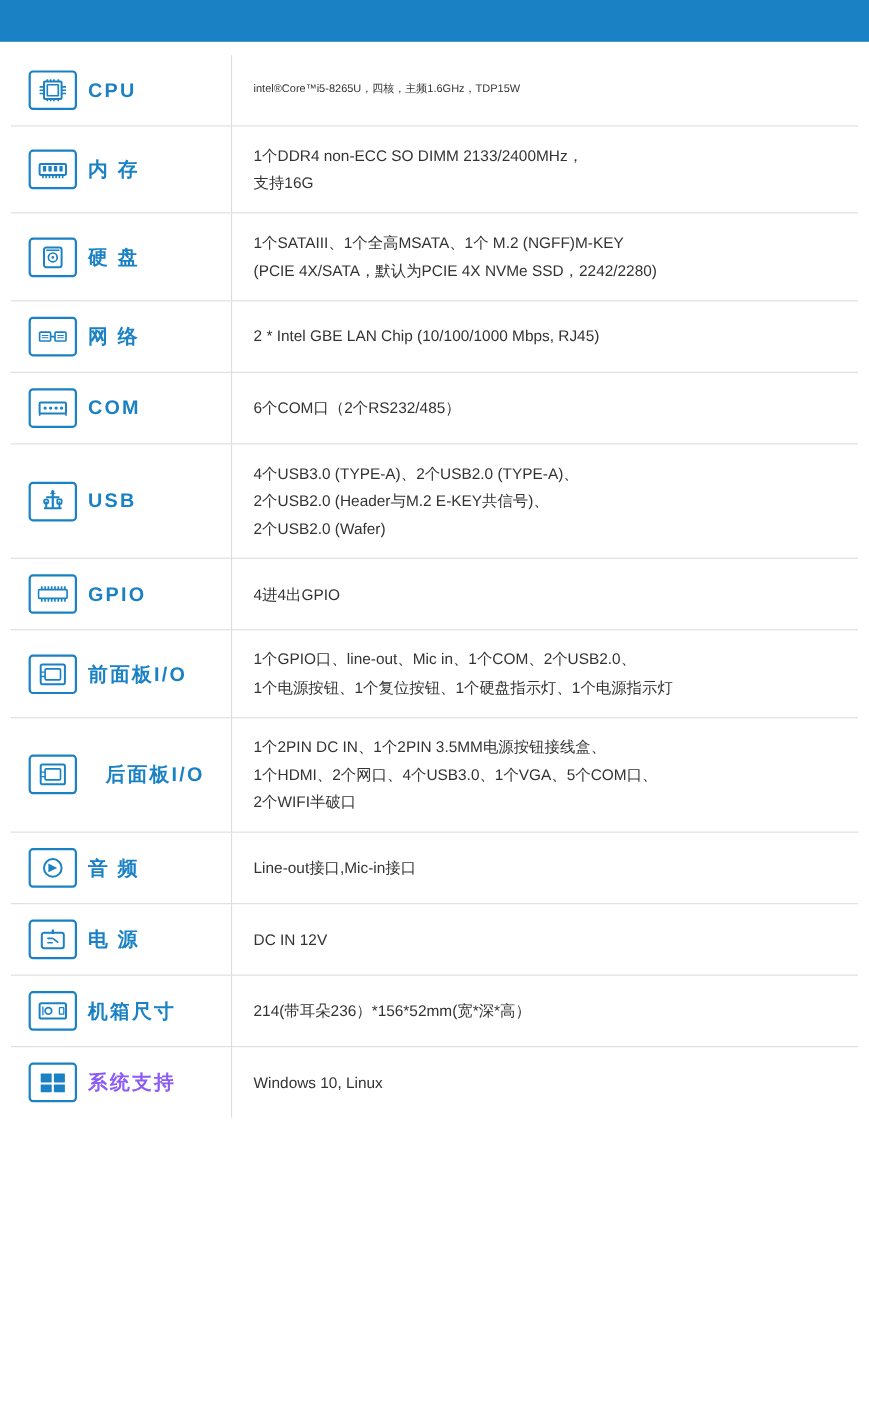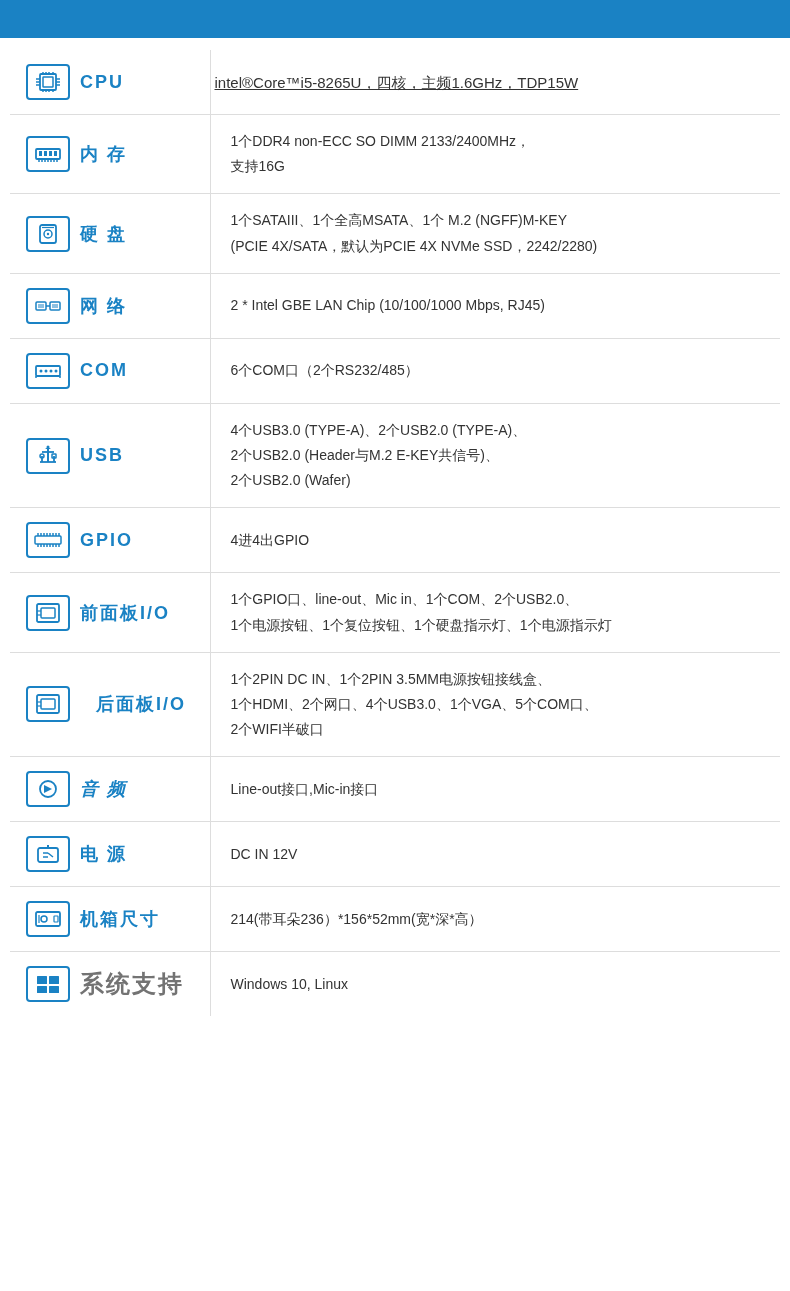--- a/index.html
+++ b/index.html
@@ -109,21 +109,21 @@
         <line x1="2" y1="12" x2="6" y2="12" stroke="#1a82c4" stroke-width="1.5"></line>
         <line x1="2" y1="15" x2="6" y2="15" stroke="#1a82c4" stroke-width="1.5"></line>
         <line x1="22" y1="9" x2="26" y2="9" stroke="#1a82c4" stroke-width="1.5"></line>
         <line x1="22" y1="12" x2="26" y2="12" stroke="#1a82c4" stroke-width="1.5"></line>
         <line x1="22" y1="15" x2="26" y2="15" stroke="#1a82c4" stroke-width="1.5"></line>
       </svg>
               </span>
               <span class="label-text" style="font-size: 18px; font-weight: bold; color: rgb(26, 130, 196); letter-spacing: 2px; white-space: nowrap;">CPU</span>
             </div>
           </td>
-          <td style="padding: 14px 16px 14px 4px; vertical-align: middle; line-height: 1.8; font-size: 15px; color: rgb(51, 51, 51); text-decoration: underline;">intel®Core™i5-8265U，四核，主频1.6GHz，TDP15W</td>
+          <td style="padding: 14px 16px 14px 20px; vertical-align: middle; line-height: 1.8; font-size: 10px; color: rgb(51, 51, 51);">intel®Core™i5-8265U，四核，主频1.6GHz，TDP15W</td>
         </tr>
         <tr>
           <td class="label-col" style="border-right: 1px solid rgb(221, 221, 221); width: 200px; padding: 14px 10px 14px 16px; vertical-align: middle;">
             <div class="label-inner" style="display: flex; align-items: center; gap: 10px;">
               <span class="icon-box" style="display: inline-flex; align-items: center; justify-content: center; width: 44px; height: 36px; border: 2px solid rgb(26, 130, 196); border-radius: 4px; flex-shrink: 0;">
                 <svg viewBox="0 0 28 24" fill="none" xmlns="http://www.w3.org/2000/svg">
         <rect x="2" y="7" width="24" height="10" rx="1" stroke="#1a82c4" stroke-width="1.8"></rect>
         <line x1="5" y1="17" x2="5" y2="20" stroke="#1a82c4" stroke-width="1.5"></line>
         <line x1="8" y1="17" x2="8" y2="20" stroke="#1a82c4" stroke-width="1.5"></line>
         <line x1="11" y1="17" x2="11" y2="20" stroke="#1a82c4" stroke-width="1.5"></line>
@@ -280,21 +280,21 @@
         </tr>
         <tr>
           <td class="label-col" style="border-right: 1px solid rgb(221, 221, 221); width: 200px; padding: 14px 10px 14px 16px; vertical-align: middle;">
             <div class="label-inner" style="display: flex; align-items: center; gap: 10px;">
               <span class="icon-box" style="display: inline-flex; align-items: center; justify-content: center; width: 44px; height: 36px; border: 2px solid rgb(26, 130, 196); border-radius: 4px; flex-shrink: 0;">
                 <svg viewBox="0 0 28 24" fill="none" xmlns="http://www.w3.org/2000/svg">
         <circle cx="14" cy="12" r="8" stroke="#1a82c4" stroke-width="1.8"></circle>
         <polygon points="10,8 10,16 18,12" fill="#1a82c4"></polygon>
       </svg>
               </span>
-              <span class="label-text" style="font-size: 18px; font-weight: bold; color: rgb(26, 130, 196); letter-spacing: 2px; white-space: nowrap; font-style: italic;">音 频</span>
+              <span class="label-text" style="font-size: 18px; font-weight: bold; color: rgb(26, 130, 196); letter-spacing: 2px; white-space: nowrap;">音 频</span>
             </div>
           </td>
           <td style="padding: 14px 16px 14px 20px; vertical-align: middle; line-height: 1.8; font-size: 14px; color: rgb(51, 51, 51);">Line-out接口,Mic-in接口</td>
         </tr>
         <tr>
           <td class="label-col" style="border-right: 1px solid rgb(221, 221, 221); width: 200px; padding: 14px 10px 14px 16px; vertical-align: middle;">
             <div class="label-inner" style="display: flex; align-items: center; gap: 10px;">
               <span class="icon-box" style="display: inline-flex; align-items: center; justify-content: center; width: 44px; height: 36px; border: 2px solid rgb(26, 130, 196); border-radius: 4px; flex-shrink: 0;">
                 <svg viewBox="0 0 28 24" fill="none" xmlns="http://www.w3.org/2000/svg">
         <rect x="4" y="6" width="20" height="14" rx="2" stroke="#1a82c4" stroke-width="1.8"></rect>
@@ -329,20 +329,20 @@
           <td class="label-col" style="border-right: 1px solid rgb(221, 221, 221); width: 200px; padding: 14px 10px 14px 16px; vertical-align: middle;">
             <div class="label-inner" style="display: flex; align-items: center; gap: 10px;">
               <span class="icon-box" style="display: inline-flex; align-items: center; justify-content: center; width: 44px; height: 36px; border: 2px solid rgb(26, 130, 196); border-radius: 4px; flex-shrink: 0;">
                 <svg viewBox="0 0 28 24" fill="none" xmlns="http://www.w3.org/2000/svg">
         <rect x="3" y="4" width="10" height="8" rx="0.5" fill="#1a82c4"></rect>
         <rect x="15" y="4" width="10" height="8" rx="0.5" fill="#1a82c4"></rect>
         <rect x="3" y="14" width="10" height="7" rx="0.5" fill="#1a82c4"></rect>
         <rect x="15" y="14" width="10" height="7" rx="0.5" fill="#1a82c4"></rect>
       </svg>
               </span>
-              <span class="label-text" style="font-size: 24px; font-weight: bold; color: #737373; letter-spacing: 2px; white-space: nowrap;">系统支持</span>
+              <span class="label-text" style="font-size: 18px; font-weight: bold; color: #8b5cf6; letter-spacing: 2px; white-space: nowrap;">系统支持</span>
             </div>
           </td>
           <td style="padding: 14px 16px 14px 20px; vertical-align: middle; line-height: 1.8; font-size: 14px; color: rgb(51, 51, 51);">Windows 10, Linux</td>
         </tr>
       </tbody>
   </table>
 </div>
 
 </body></html>

